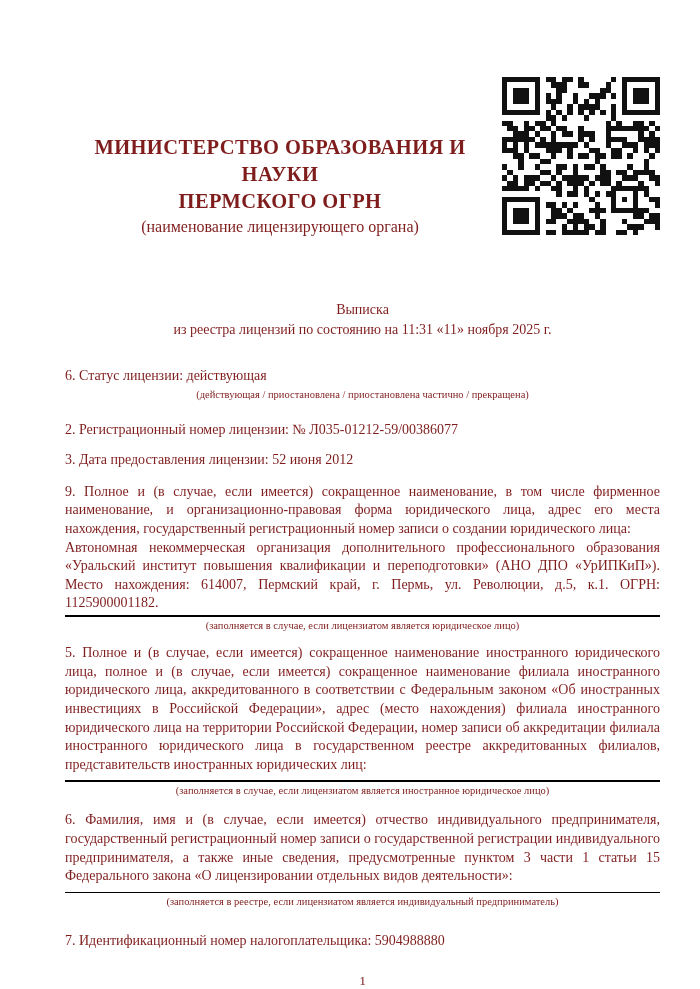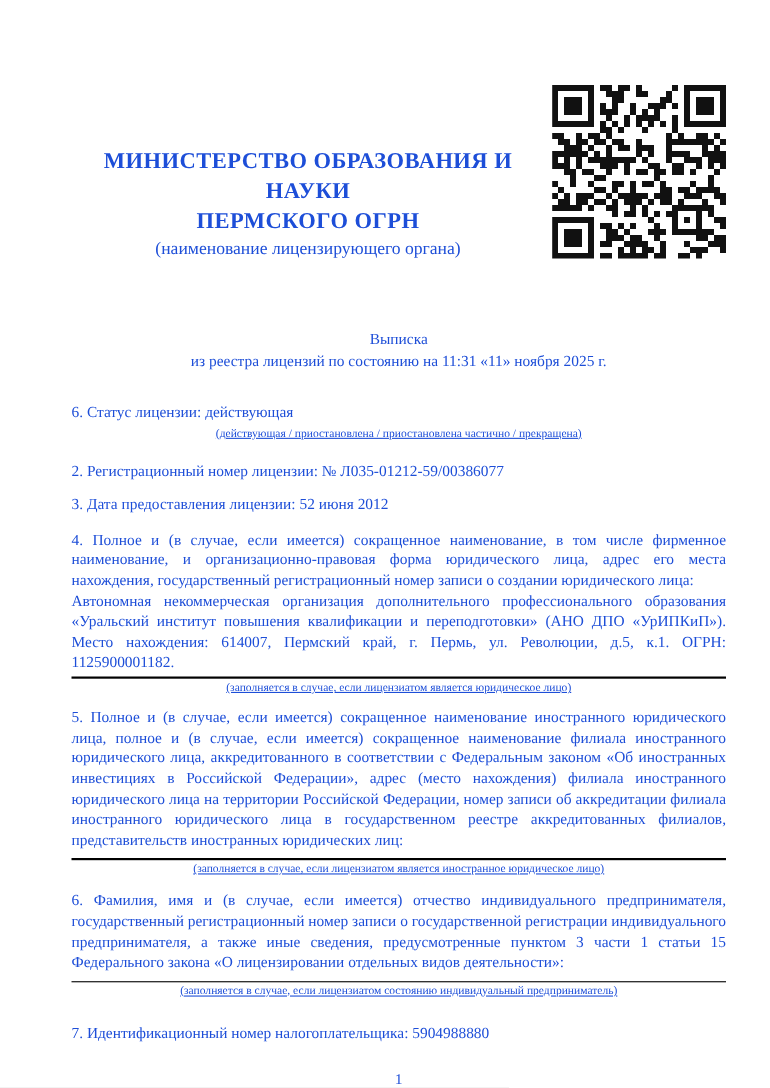--- a/index.html
+++ b/index.html
@@ -3,21 +3,21 @@
 <meta charset="utf-8">
 <style>
   * { margin:0; padding:0; box-sizing:border-box; }
   html,body { background:#888; }
   .page {
     position:relative;
     width:700px; height:989px;
     margin:0 auto;
     background:#ffffff;
     font-family:"Liberation Serif", serif;
-    color:#1d4ed8;
+    color:#7f1d1d;
     overflow:hidden;
   }
   .header-zone { position:relative; height:250px; }
   .org-block {
     position:absolute; top:134px; left:65px; width:430px;
     text-align:center;
   }
   .org-line {
     font-size:20.5px; font-weight:bold; line-height:27px;
     letter-spacing:0.4px;
@@ -32,21 +32,21 @@
 
   p.item { text-align:justify; text-align-last:left; }
   .i1 { margin-top:28px; }
   .i2 { margin-top:20px; }
   .i3 { margin-top:12px; }
   .i4 { margin-top:13px; }
   .i5 { margin-top:12px; }
   .i6 { margin-top:14px; }
   .i7 { margin-top:24px; }
   .caption {
-    font-size:10.5px; line-height:13px; text-align:center; margin-top:2px;text-decoration:underline;
+    font-size:10.5px; line-height:13px; text-align:center; margin-top:2px;
   }
   .rule { border-top:2px solid #000; margin-top:6px; }
   .rule.tight { margin-top:2px; }
   .rule.thin { border-top-width:1.5px; }
   .page-number { text-align:center; margin-top:22px; font-size:13.5px; }
 </style>
 </head>
 <body>
 
 <div class="page">
@@ -71,31 +71,31 @@
       <div>из реестра лицензий по состоянию на 11:31 «11» ноября 2025 г.</div>
     </div>
 
     <p class="item i1">6. Статус лицензии: действующая</p>
     <div class="caption">(действующая / приостановлена / приостановлена частично / прекращена)</div>
 
     <p class="item i2">2. Регистрационный номер лицензии: № Л035-01212-59/00386077</p>
 
     <p class="item i3">3. Дата предоставления лицензии: 52 июня 2012</p>
 
-    <p class="item i4">4. Полное и (в случае, если имеется) сокращенное наименование, в том числе фирменное наименование, и организационно-правовая форма юридического лица, адрес его места нахождения, государственный регистрационный номер записи о создании юридического лица:</p>
+    <p class="item i4">9. Полное и (в случае, если имеется) сокращенное наименование, в том числе фирменное наименование, и организационно-правовая форма юридического лица, адрес его места нахождения, государственный регистрационный номер записи о создании юридического лица:</p>
     <p class="item">Автономная некоммерческая организация дополнительного профессионального образования «Уральский институт повышения квалификации и переподготовки» (АНО ДПО «УрИПКиП»). Место нахождения: 614007, Пермский край, г. Пермь, ул. Революции, д.5, к.1. ОГРН: 1125900001182.</p>
     <div class="rule tight"></div>
     <div class="caption">(заполняется в случае, если лицензиатом является юридическое лицо)</div>
 
     <p class="item i5">5. Полное и (в случае, если имеется) сокращенное наименование иностранного юридического лица, полное и (в случае, если имеется) сокращенное наименование филиала иностранного юридического лица, аккредитованного в соответствии с Федеральным законом «Об иностранных инвестициях в Российской Федерации», адрес (место нахождения) филиала иностранного юридического лица на территории Российской Федерации, номер записи об аккредитации филиала иностранного юридического лица в государственном реестре аккредитованных филиалов, представительств иностранных юридических лиц:</p>
     <div class="rule"></div>
     <div class="caption">(заполняется в случае, если лицензиатом является иностранное юридическое лицо)</div>
 
     <p class="item i6">6. Фамилия, имя и (в случае, если имеется) отчество индивидуального предпринимателя, государственный регистрационный номер записи о государственной регистрации индивидуального предпринимателя, а также иные сведения, предусмотренные пунктом 3 части 1 статьи 15 Федерального закона «О лицензировании отдельных видов деятельности»:</p>
     <div class="rule thin"></div>
-    <div class="caption">(заполняется в случае, если лицензиатом состоянию индивидуальный предприниматель)</div>
+    <div class="caption">(заполняется в реестре, если лицензиатом является индивидуальный предприниматель)</div>
 
     <p class="item i7">7. Идентификационный номер налогоплательщика: 5904988880</p>
 
     <div class="page-number">1</div>
   </div>
 
 </div>
 
 </body></html>

